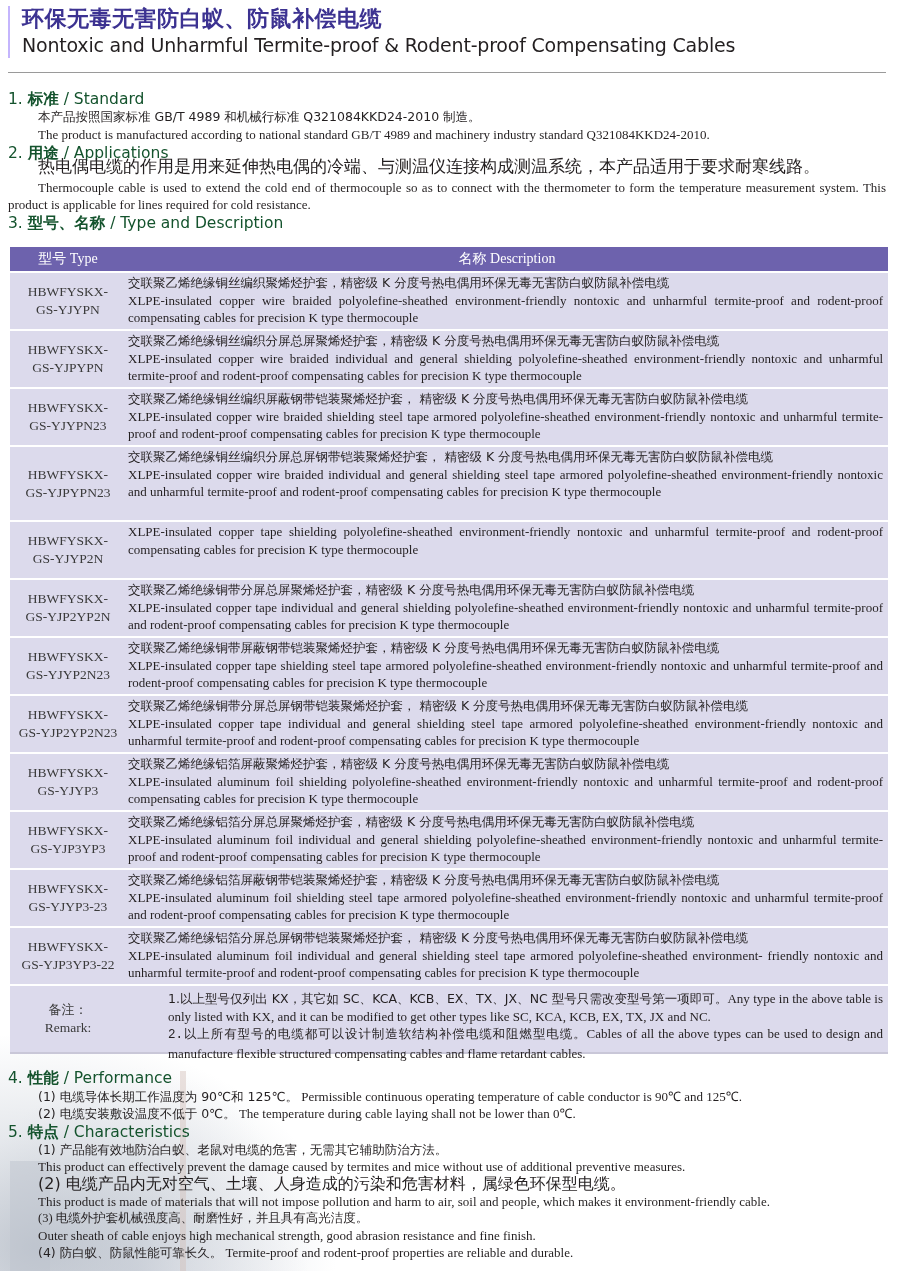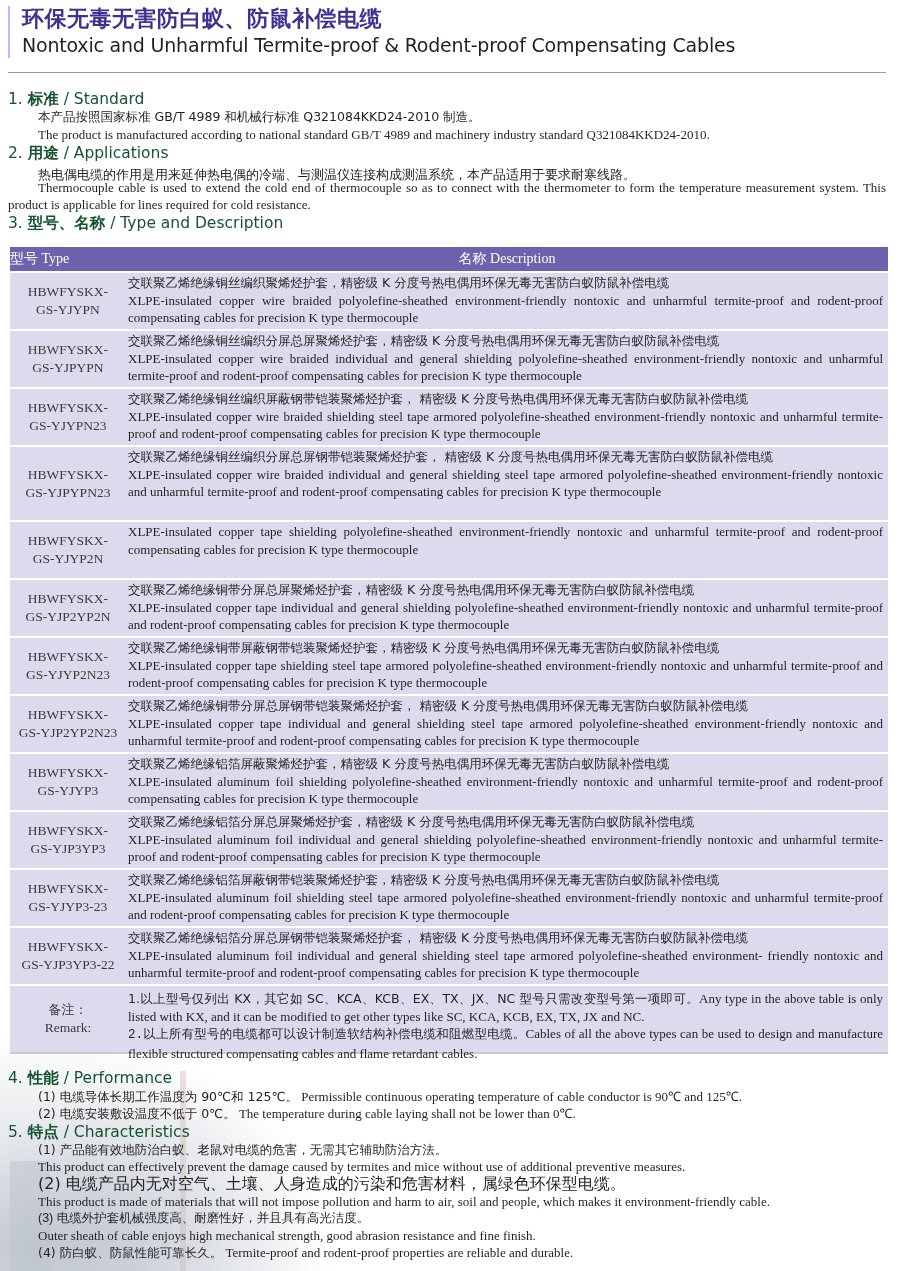--- a/index.html
+++ b/index.html
@@ -25,21 +25,21 @@
   .title-rule { position: absolute; left: 8px; right: 14px; top: 72px; height: 1px; background: #9a9a9a; }
 
   .sec-head { position: absolute; left: 8px; font-family: "DejaVu Sans", sans-serif; font-size: 15.5px; color: #14532d; line-height: 18px; }
   .sec-head b { font-weight: bold; }
   .para { position: absolute; font-size: 13px; line-height: 17px; color: #231f20; }
   .para.indent { left: 38px; }
   .para.full { left: 8px; width: 878px; text-indent: 30px; text-align: justify; }
 
   .table { position: absolute; left: 10px; top: 247px; width: 878px; }
   .thead { display: flex; height: 24px; background: #6d62ad; color: #ffffff; font-size: 14px; line-height: 24px; }
-  .thead .c1 { width: 116px; }
+  .thead .c1 { width: 116px; text-align: center; }
   .thead .c2 { flex: 1; text-align: center; }
   .trow { display: flex; background: #dcdaec; border-top: 2px solid #ffffff; }
   .trow .c1 { width: 116px; display: flex; align-items: center; justify-content: center; text-align: center; font-size: 13.5px; line-height: 18px; color: #3a3a3a; }
   .trow .c2 { flex: 1; padding: 1px 5px 2px 2px; font-size: 13px; line-height: 17.5px; color: #231f20; }
   .trow .cn { font-family: "DejaVu Sans", sans-serif; font-size: 12.5px; letter-spacing: 0px; white-space: nowrap; overflow: hidden; }
   .trow .en { text-align: justify; }
   .trow.remark .c2 { padding-top: 4px; text-align: justify; }
   .remark-label { display: block; }
   .remark-label .cnl { font-family: "DejaVu Sans", sans-serif; font-size: 13px; display:block; }
   .remark-label .enl { font-size: 13.5px; display:block; }
@@ -68,21 +68,21 @@
   <span>/ Standard</span>
 </div>
 <div class="para indent" style="top:108px;font-family:'DejaVu Sans',sans-serif;font-size:12.5px;">本产品按照国家标准 GB/T 4989 和机械行标准 Q321084KKD24-2010 制造。</div>
 <div class="para indent" style="top:126px;">The product is manufactured according to national standard GB/T 4989 and machinery industry standard Q321084KKD24-2010.</div>
 
 <div class="sec-head" style="top:144px;">
   <span>2.</span>
   <b>用途</b>
   <span>/ Applications</span>
 </div>
-<div class="para indent" style="top:166px;font-family:'DejaVu Sans',sans-serif;font-size:13px;">热电偶电缆的作用是用来延伸热电偶的冷端、与测温仪连接构成测温系统，本产品适用于要求耐寒线路。</div>
+<div class="para indent" style="top:158px;font-family:'DejaVu Sans',sans-serif;font-size:17px;">热电偶电缆的作用是用来延伸热电偶的冷端、与测温仪连接构成测温系统，本产品适用于要求耐寒线路。</div>
 <div class="para full" style="top:179px;">Thermocouple cable is used to extend the cold end of thermocouple so as to connect with the thermometer to form the temperature measurement system. This product is applicable for lines required for cold resistance.</div>
 
 <div class="sec-head" style="top:214px;">
   <span>3.</span>
   <b>型号、名称</b>
   <span>/ Type and Description</span>
 </div>
 
 <div class="table">
   <div class="thead">
@@ -191,21 +191,21 @@
   <div class="trow" style="height:56px;">
     <div class="c1">
         <div><span>HBWFYSKX-</span><br><span>GS-YJP3YP3-22</span></div>
       </div>
     <div class="c2">
         <div class="cn">交联聚乙烯绝缘铝箔分屏总屏钢带铠装聚烯烃护套， 精密级 K 分度号热电偶用环保无毒无害防白蚁防鼠补偿电缆</div>
         <div class="en">XLPE-insulated aluminum foil individual and general shielding steel tape armored polyolefine-sheathed environment- friendly nontoxic and unharmful termite-proof and rodent-proof compensating cables for precision K type thermocouple</div>
       </div>
   </div>
 
-  <div class="trow remark" style="height:66px;">
+  <div class="trow remark" style="height:66px;gap:40px;">
     <div class="c1">
       <div class="remark-label">
         <span class="cnl">备注：</span>
         <span class="enl">Remark:</span>
       </div>
     </div>
     <div class="c2">
       <div><span style="font-family:'DejaVu Sans',sans-serif;font-size:12.5px;">1.以上型号仅列出 KX，其它如 SC、KCA、KCB、EX、TX、JX、NC 型号只需改变型号第一项即可。</span><span>Any type in the above table is only listed with KX, and it can be modified to get other types like SC, KCA, KCB, EX, TX, JX and NC.</span></div>
       <div><span style="font-family:Liberation Mono, monospace;font-size:12.5px;">2.以上所有型号的电缆都可以设计制造软结构补偿电缆和阻燃型电缆。</span><span>Cables of all the above types can be used to design and manufacture flexible structured compensating cables and flame retardant cables.</span></div>
     </div>
@@ -229,18 +229,18 @@
 
 <div class="sec-head" style="top:1123px;">
   <span>5.</span>
   <b>特点</b>
   <span>/ Characteristics</span>
 </div>
 <div class="item cn" style="top:1141px;font-family:'DejaVu Sans',sans-serif;font-size:12.5px;">(1) 产品能有效地防治白蚁、老鼠对电缆的危害，无需其它辅助防治方法。</div>
 <div class="item" style="top:1158px;">This product can effectively prevent the damage caused by termites and mice without use of additional preventive measures.</div>
 <div class="item cn" style="top:1175px;font-family:'DejaVu Sans',sans-serif;font-size:16px;">(2) 电缆产品内无对空气、土壤、人身造成的污染和危害材料，属绿色环保型电缆。</div>
 <div class="item" style="top:1193px;">This product is made of materials that will not impose pollution and harm to air, soil and people, which makes it environment-friendly cable.</div>
-<div class="item cn" style="top:1210px;font-family:Liberation Sans, sans-serif;font-size:12.5px;">(3) 电缆外护套机械强度高、耐磨性好，并且具有高光洁度。</div>
+<div class="item cn" style="top:1210px;font-family:Liberation Serif, serif;font-size:12.5px;">(3) 电缆外护套机械强度高、耐磨性好，并且具有高光洁度。</div>
 <div class="item" style="top:1227px;">Outer sheath of cable enjoys high mechanical strength, good abrasion resistance and fine finish.</div>
 <div class="item" style="top:1244px;">
   <span class="cn">(4) 防白蚁、防鼠性能可靠长久。</span>
   <span>Termite-proof and rodent-proof properties are reliable and durable.</span>
 </div>
 
 </body></html>

